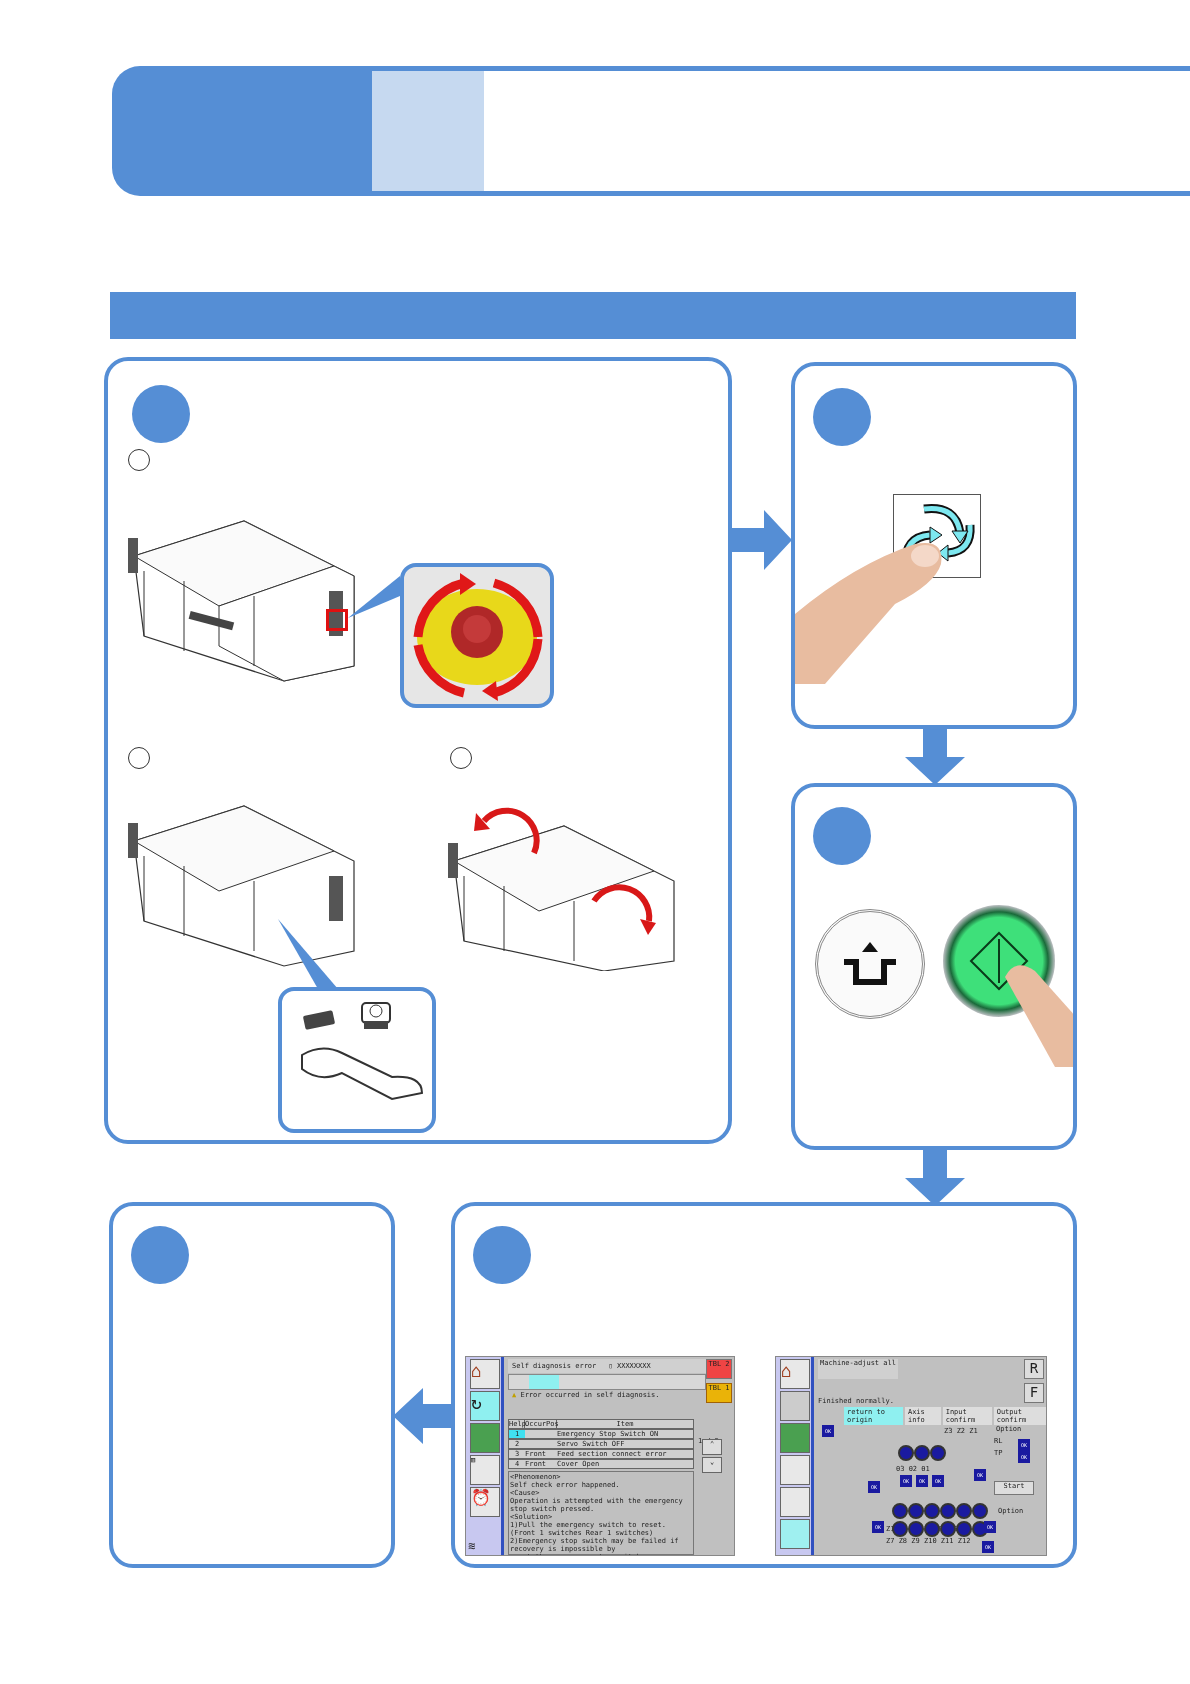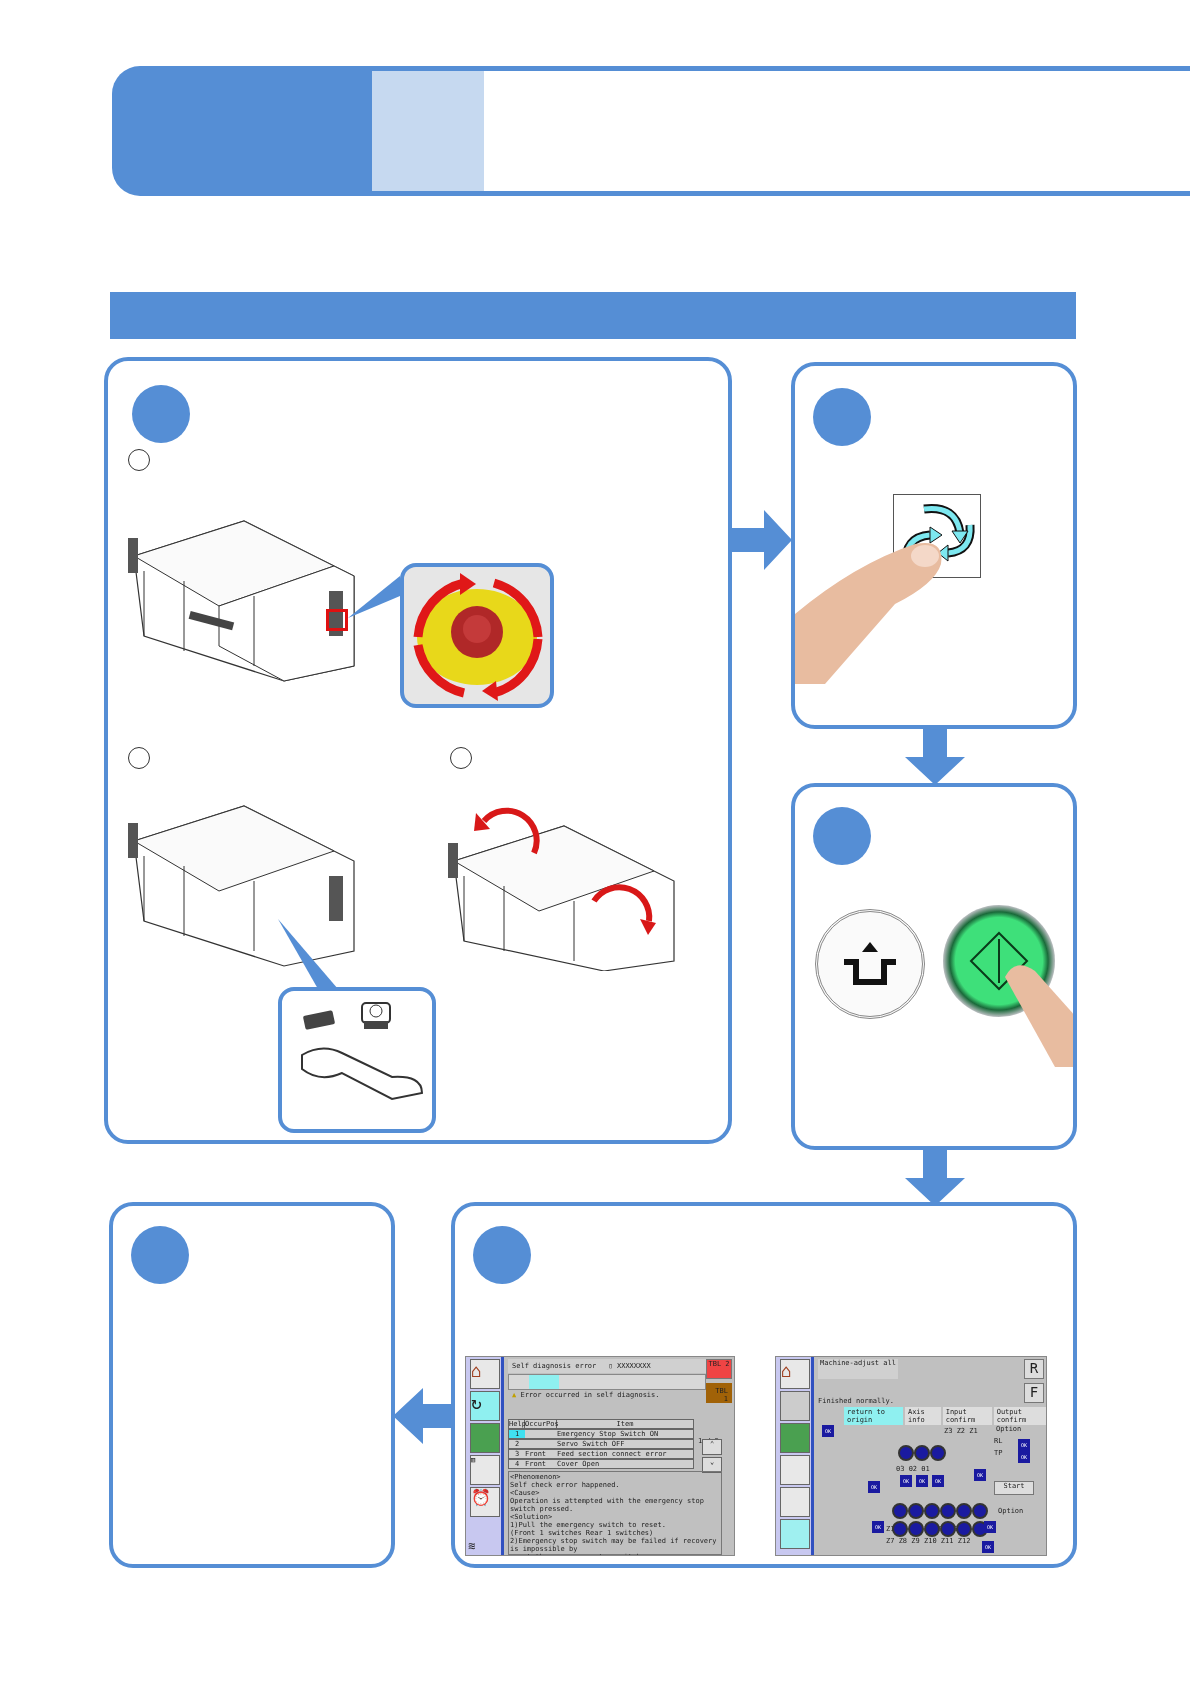--- a/index.html
+++ b/index.html
@@ -174,21 +174,21 @@
       <div class="sbtn" style="top:98px;"><span>▥</span></div>
       <div class="sbtn" style="top:130px;"><span style="color:#c02020;font-size:16px;">⏰</span></div>
       <div class="abs" style="left:2px;bottom:2px;font-size:12px;">≋</div>
     </div>
     <div class="abs" style="left:42px;top:2px;width:198px;height:14px;background:#d0d0d0;padding:3px 4px;">
       <span>Self diagnosis error</span>
       <span style="margin-left:8px;">▯</span>
       <span>XXXXXXXX</span>
     </div>
     <div class="abs" style="right:2px;top:2px;width:26px;height:20px;background:#ef4444;border:1px solid #777;text-align:center;"><span>TBL 2</span></div>
-    <div class="abs" style="right:2px;top:26px;width:26px;height:20px;background:#a16207;border:4px solid #a16207;text-align:right;"><span>TBL 1</span></div>
+    <div class="abs" style="right:2px;top:26px;width:26px;height:20px;background:#eab308;border:1px solid #a16207;text-align:center;"><span>TBL 1</span></div>
     <div class="abs" style="left:42px;top:17px;width:198px;height:16px;background:#d8d8d8;border:1px solid #888;">
       <div class="abs" style="left:20px;top:0;width:30px;height:14px;background:#8ff0f0;"></div>
     </div>
     <div class="abs" style="left:42px;top:34px;width:220px;height:10px;padding-left:4px;">
       <span style="color:#c0a000;">▲</span>
       <span>Error occurred in self diagnosis.</span>
     </div>
     <div class="abs" style="left:42px;top:62px;width:186px;height:10px;background:#d0d0d0;border:1px solid #666;display:flex;">
       <span style="width:16px;border-right:1px solid #666;">Help</span>
       <span style="width:32px;border-right:1px solid #666;text-align:center;">OccurPos</span>
@@ -212,21 +212,21 @@
         </div>
       <div style="display:flex;height:10px;border:1px solid #666;background:#d0d0d0;">
           <span style="width:16px;text-align:center;">4</span>
           <span style="width:32px;">Front</span>
           <span>Cover Open</span>
         </div>
     </div>
     <div class="abs" style="left:232px;top:80px;">1 / 5</div>
     <div class="abs" style="left:236px;top:82px;width:20px;height:16px;border:1px solid #666;background:#ddd;text-align:center;">⌃</div>
     <div class="abs" style="left:236px;top:100px;width:20px;height:16px;border:1px solid #666;background:#ddd;text-align:center;">⌄</div>
-    <div class="abs" style="left:42px;top:114px;width:214px;height:84px;border:1px solid #777;line-height:8px;padding:1px;">
+    <div class="abs" style="left:42px;top:114px;width:186px;height:84px;border:1px solid #777;line-height:8px;padding:1px;">
       <div>&lt;Phenomenon&gt;</div>
         <div>Self check error happened.</div>
         <div>&lt;Cause&gt;</div>
         <div>Operation is attempted with the emergency stop switch pressed.</div>
         <div>&lt;Solution&gt;</div>
         <div>1)Pull the emergency switch to reset.</div>
         <div>(Front 1 switches Rear 1 switches)</div>
         <div>2)Emergency stop switch may be failed if recovery is impossible by</div>
         <div>reset the emergency stop switch.</div>
     </div>

